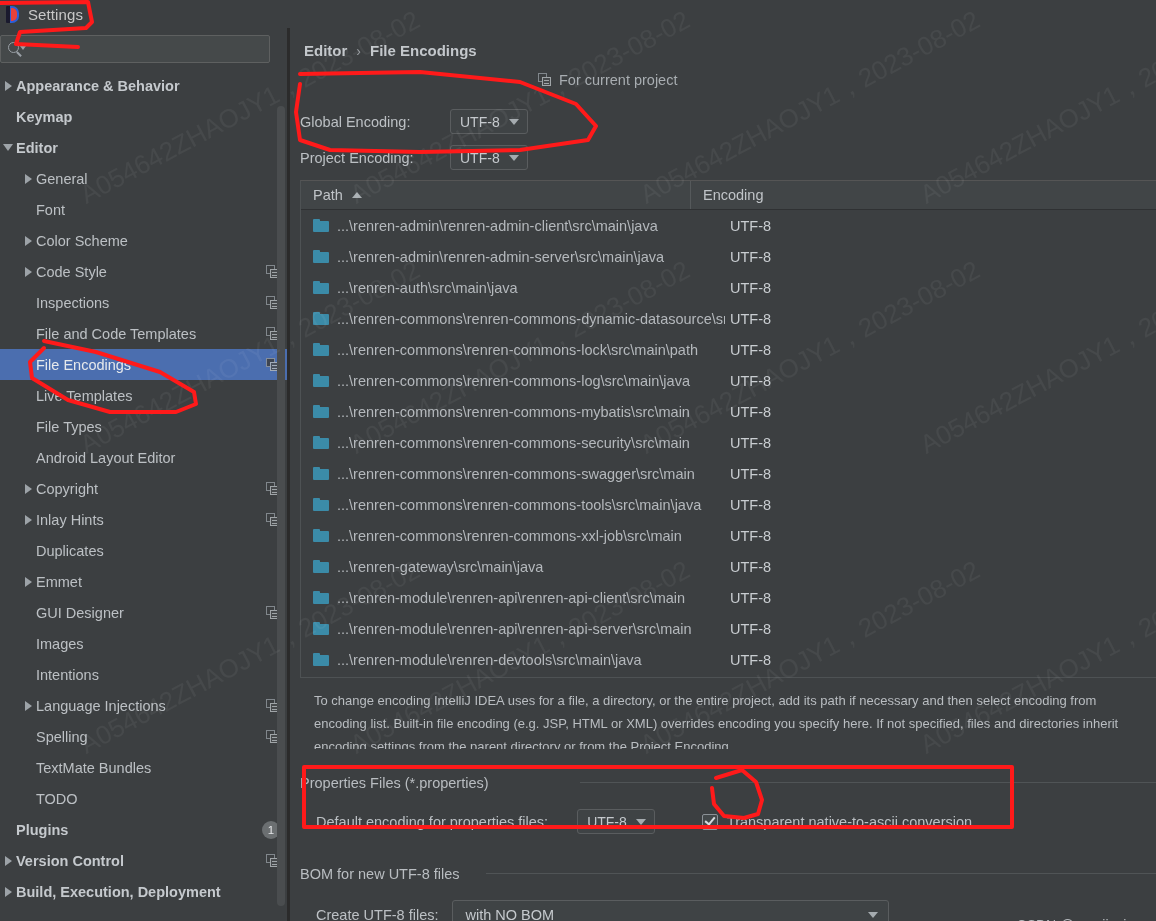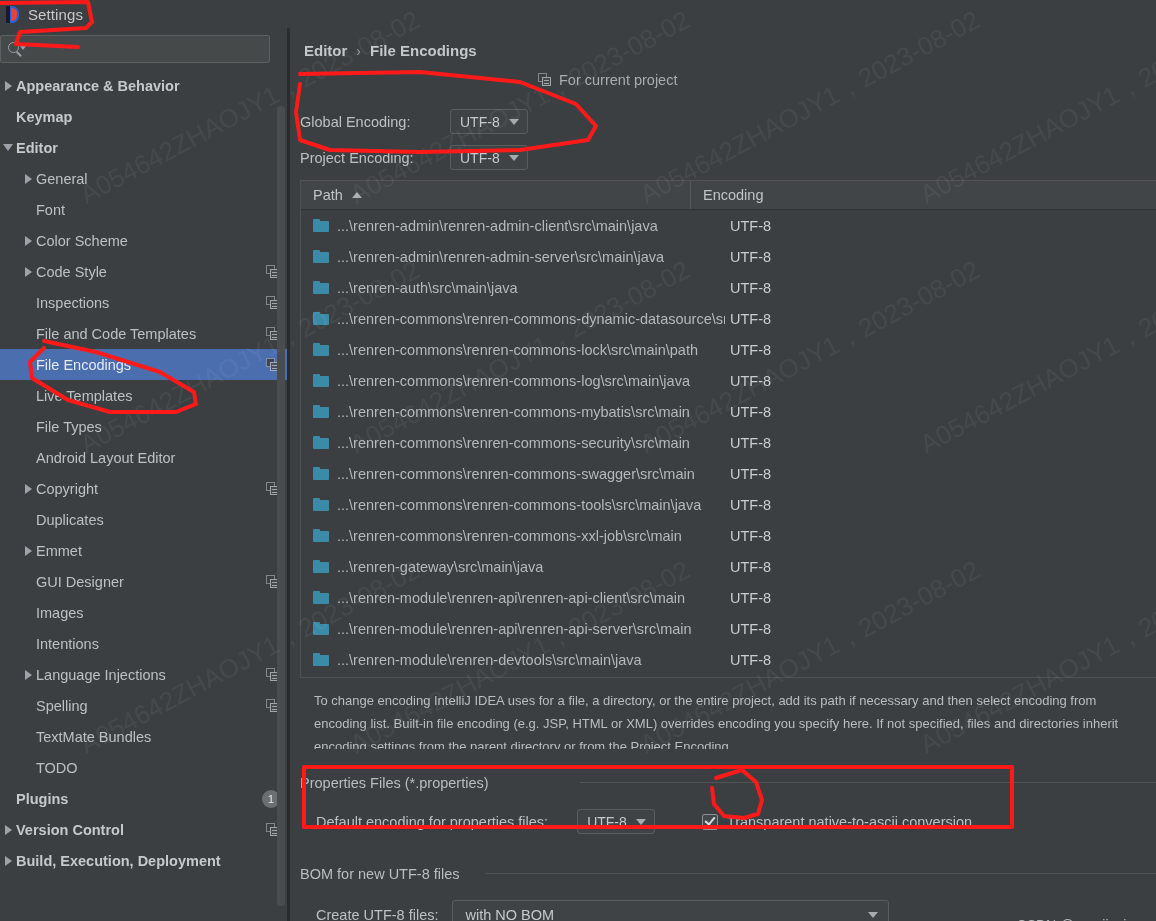--- a/index.html
+++ b/index.html
@@ -306,20 +306,33 @@
         <span class="tree-label">Copyright</span>
         <span class="tree-spacer"></span>
         <span class="copy-icon">
           <span class="sq1"></span>
           <span class="sq2"></span>
           <span class="l1"></span>
           <span class="l2"></span>
         </span>
       </div>
       <div class="tree-item ind1">
+        <span class="twisty">
+          <span class="tri-right"></span>
+        </span>
+        <span class="tree-label">Inlay Hints</span>
+        <span class="tree-spacer"></span>
+        <span class="copy-icon">
+          <span class="sq1"></span>
+          <span class="sq2"></span>
+          <span class="l1"></span>
+          <span class="l2"></span>
+        </span>
+      </div>
+      <div class="tree-item ind1">
         <span class="twisty"></span>
         <span class="tree-label">Duplicates</span>
         <span class="tree-spacer"></span>
       </div>
       <div class="tree-item ind1">
         <span class="twisty">
           <span class="tri-right"></span>
         </span>
         <span class="tree-label">Emmet</span>
         <span class="tree-spacer"></span>

